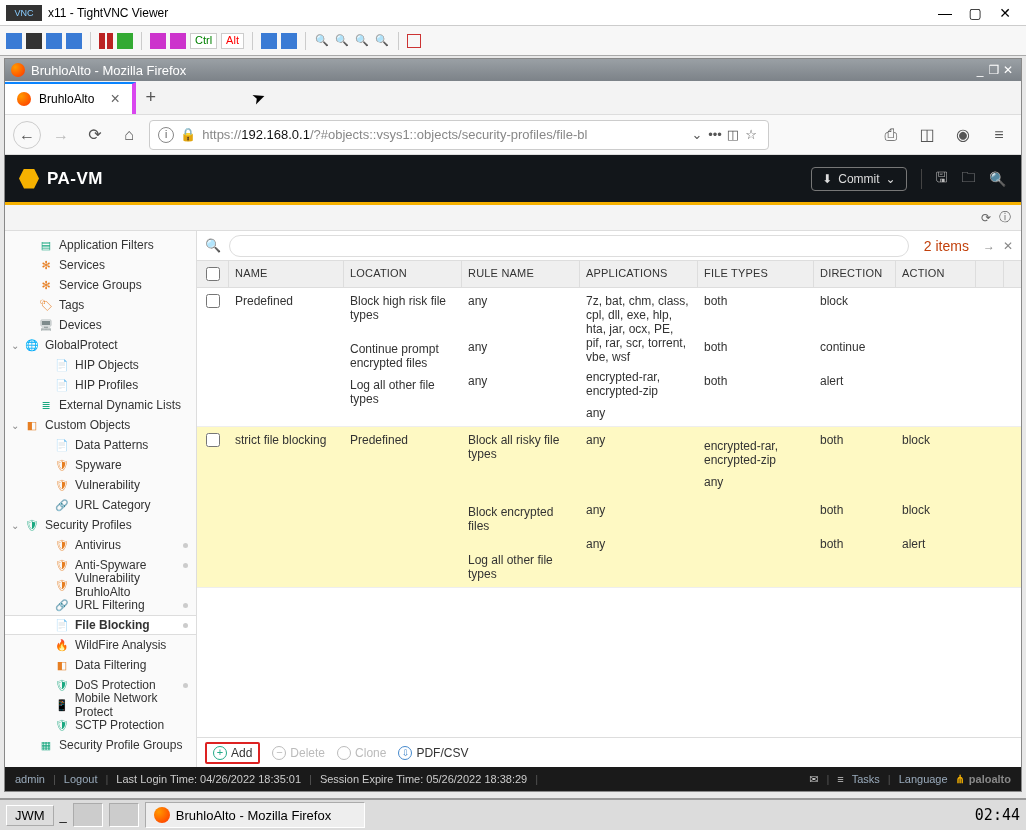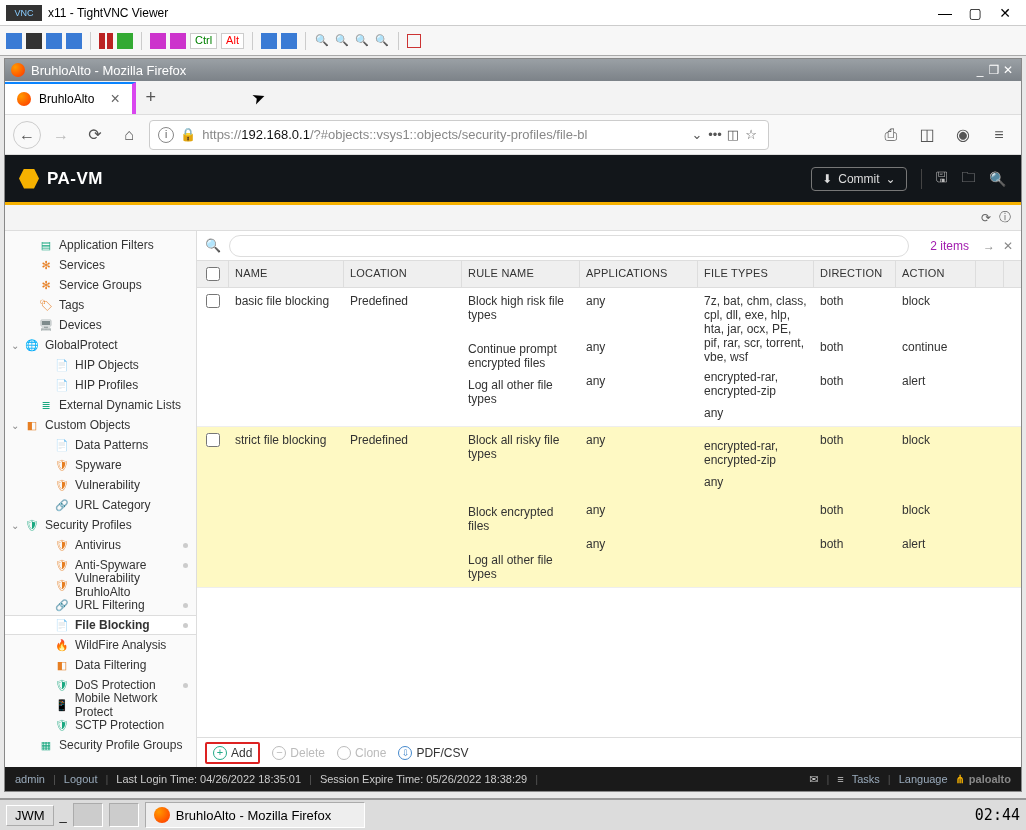--- a/index.html
+++ b/index.html
@@ -81,21 +81,21 @@
 .i-bl { color: #3498db; }
 .i-gr { color: #7f8c8d; }
 .i-pk { color: #d35; }
 .dot { position: absolute; right: 8px; width: 5px; height: 5px; background: #ccc; border-radius: 50%; }
 
 
 .content { flex: 1; display: flex; flex-direction: column; background: #fff; }
 .search-row { height: 30px; display: flex; align-items: center; padding: 0 8px; gap: 8px; border-bottom: 1px solid #ddd; }
 .search-row .sicon { color: #888; font-size: 13px; }
 .search-row input { flex: 1; max-width: 680px; height: 22px; border: 1px solid #ddd; border-radius: 12px; padding: 0 10px; font-size: 12px; }
-.search-row .count { margin-left: auto; font-size: 12px; color: #a21caf; margin-right: 6px; }
+.search-row .count { margin-left: auto; font-size: 14px; color: #c2410c; margin-right: 6px; }
 .search-row .sbtn { color: #888; cursor: pointer; }
 
 
 .table-head, .table-row { display: grid; grid-template-columns: 32px 115px 118px 118px 118px 116px 82px 80px 28px; font-size: 12px; }
 .table-head { background: #efefef; border-bottom: 1px solid #ddd; position: sticky; top: 0; }
 .table-head > div { padding: 6px 6px; font-size: 11px; color: #333; border-right: 1px solid #ddd; letter-spacing: 0.2px; }
 .table-row { border-bottom: 1px solid #eee; }
 .table-row.alt { background: #fef9c3; }
 .table-row .cell { padding: 6px 6px; font-size: 12px; color: #333; vertical-align: top; }
 .link { color: #2277cc; cursor: pointer; }
@@ -375,21 +375,20 @@
         <div>ACTION</div>
         <div></div>
       </div>
 
       <div class="tscroll">
 
         <div class="table-row">
           <div class="cbx">
               <input type="checkbox" style="">
             </div>
-          <div class="cell link">basic file blocking</div>
           <div class="cell">Predefined</div>
           <div class="cell">
             <div>Block high risk file types</div>
             <div style="margin-top:20px">Continue prompt encrypted files</div>
             <div style="margin-top:8px">Log all other file types</div>
           </div>
           <div class="cell">
             <div>any</div>
             <div style="margin-top:32px">any</div>
             <div style="margin-top:20px">any</div>

